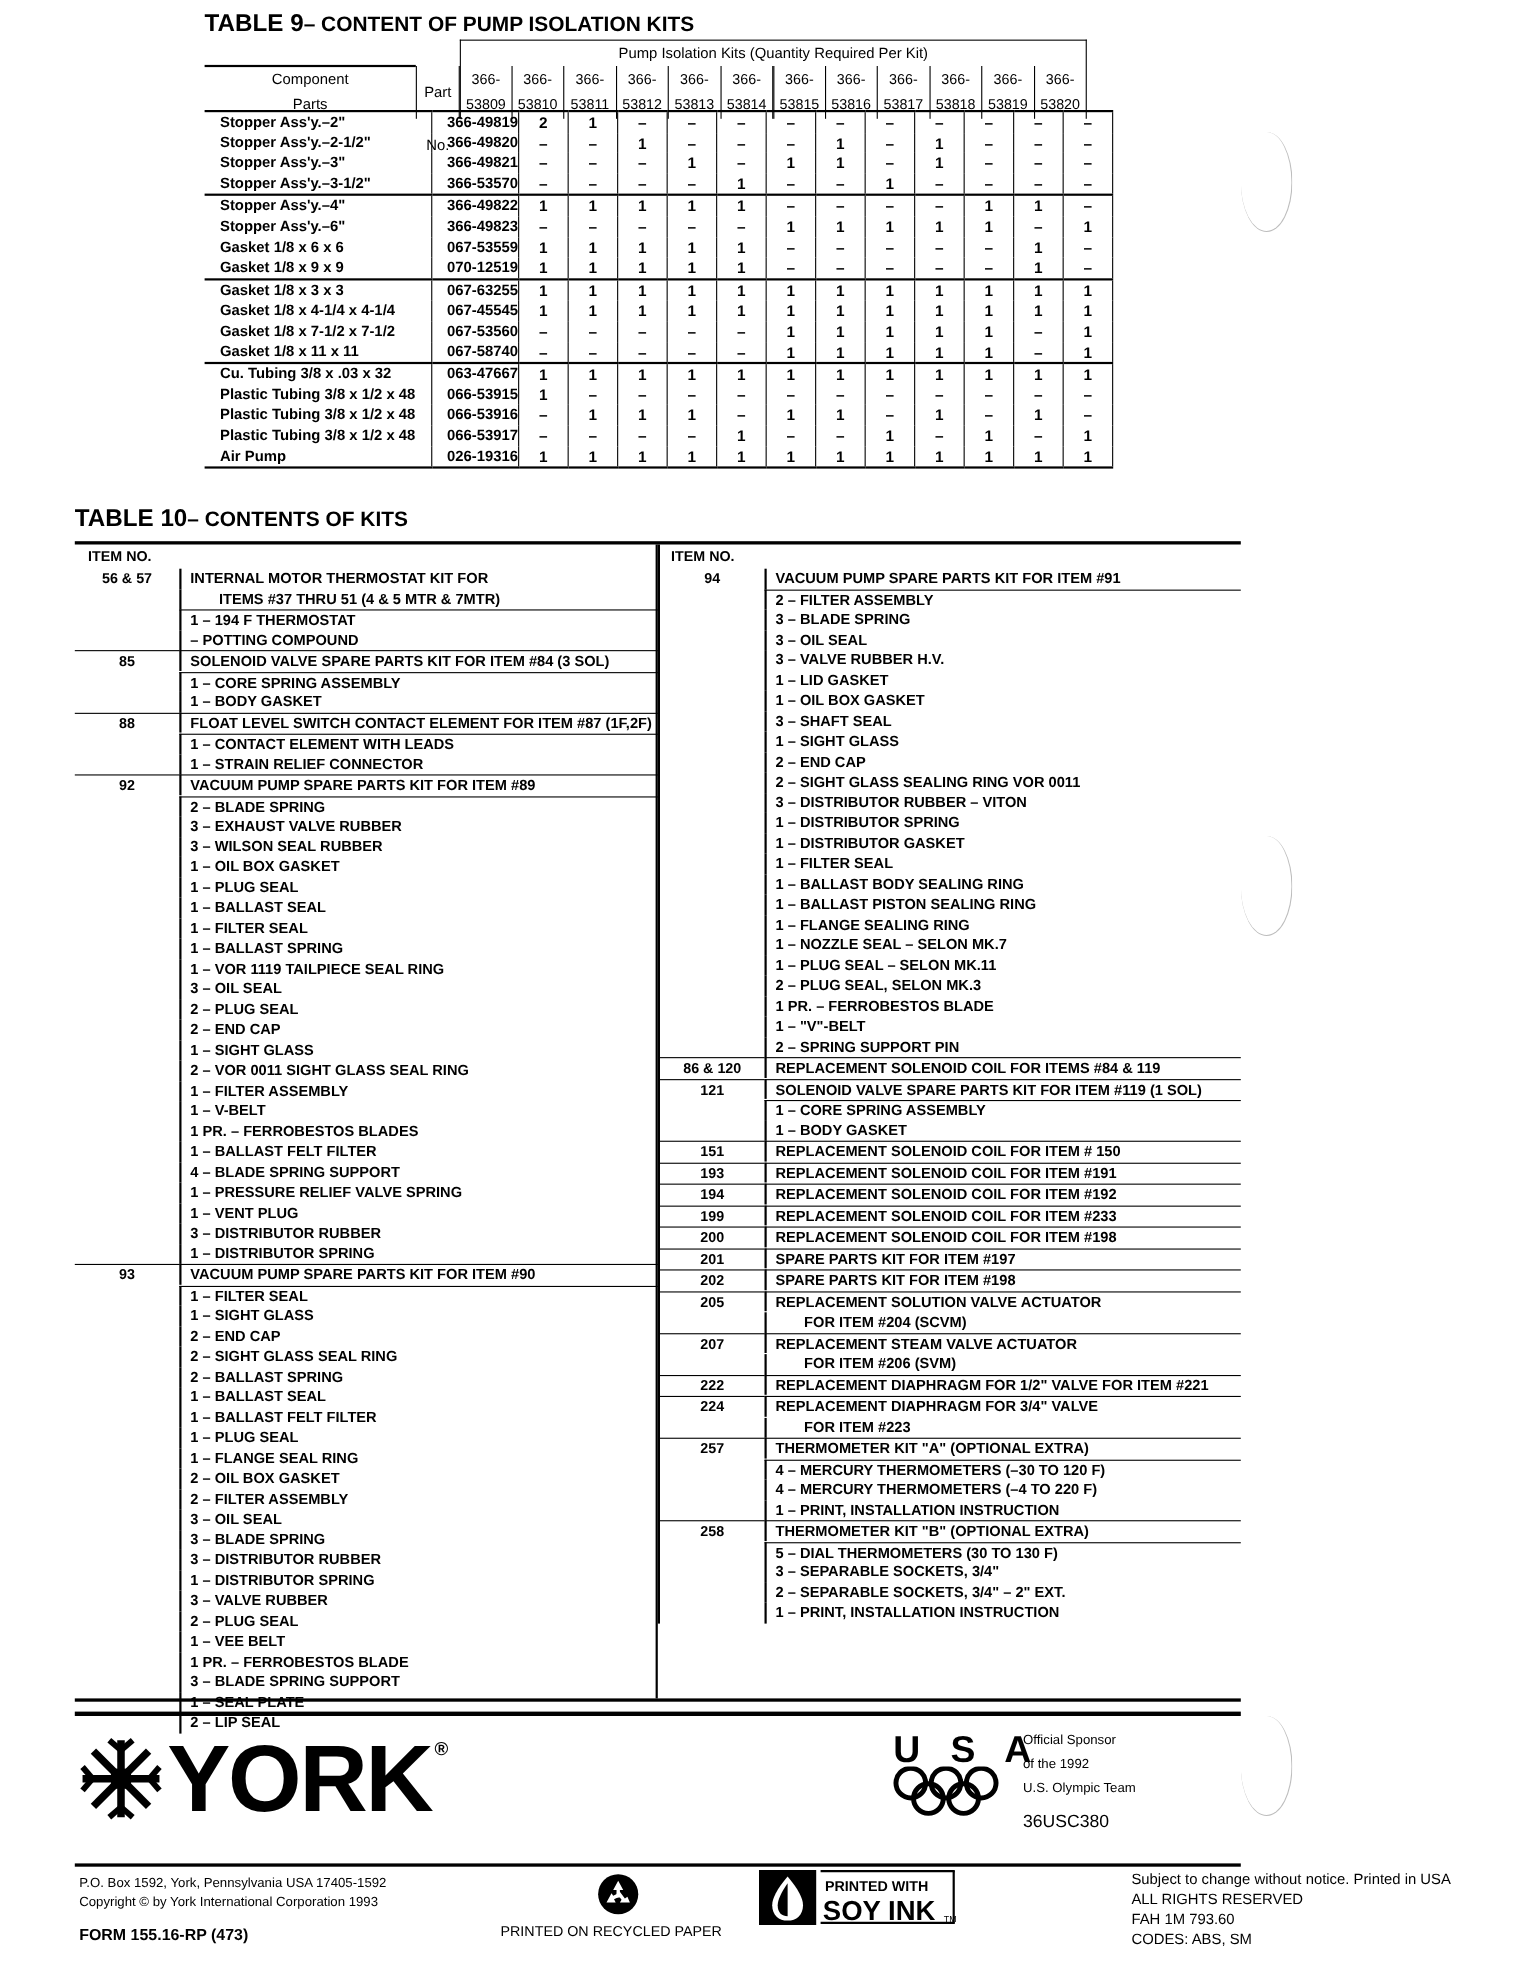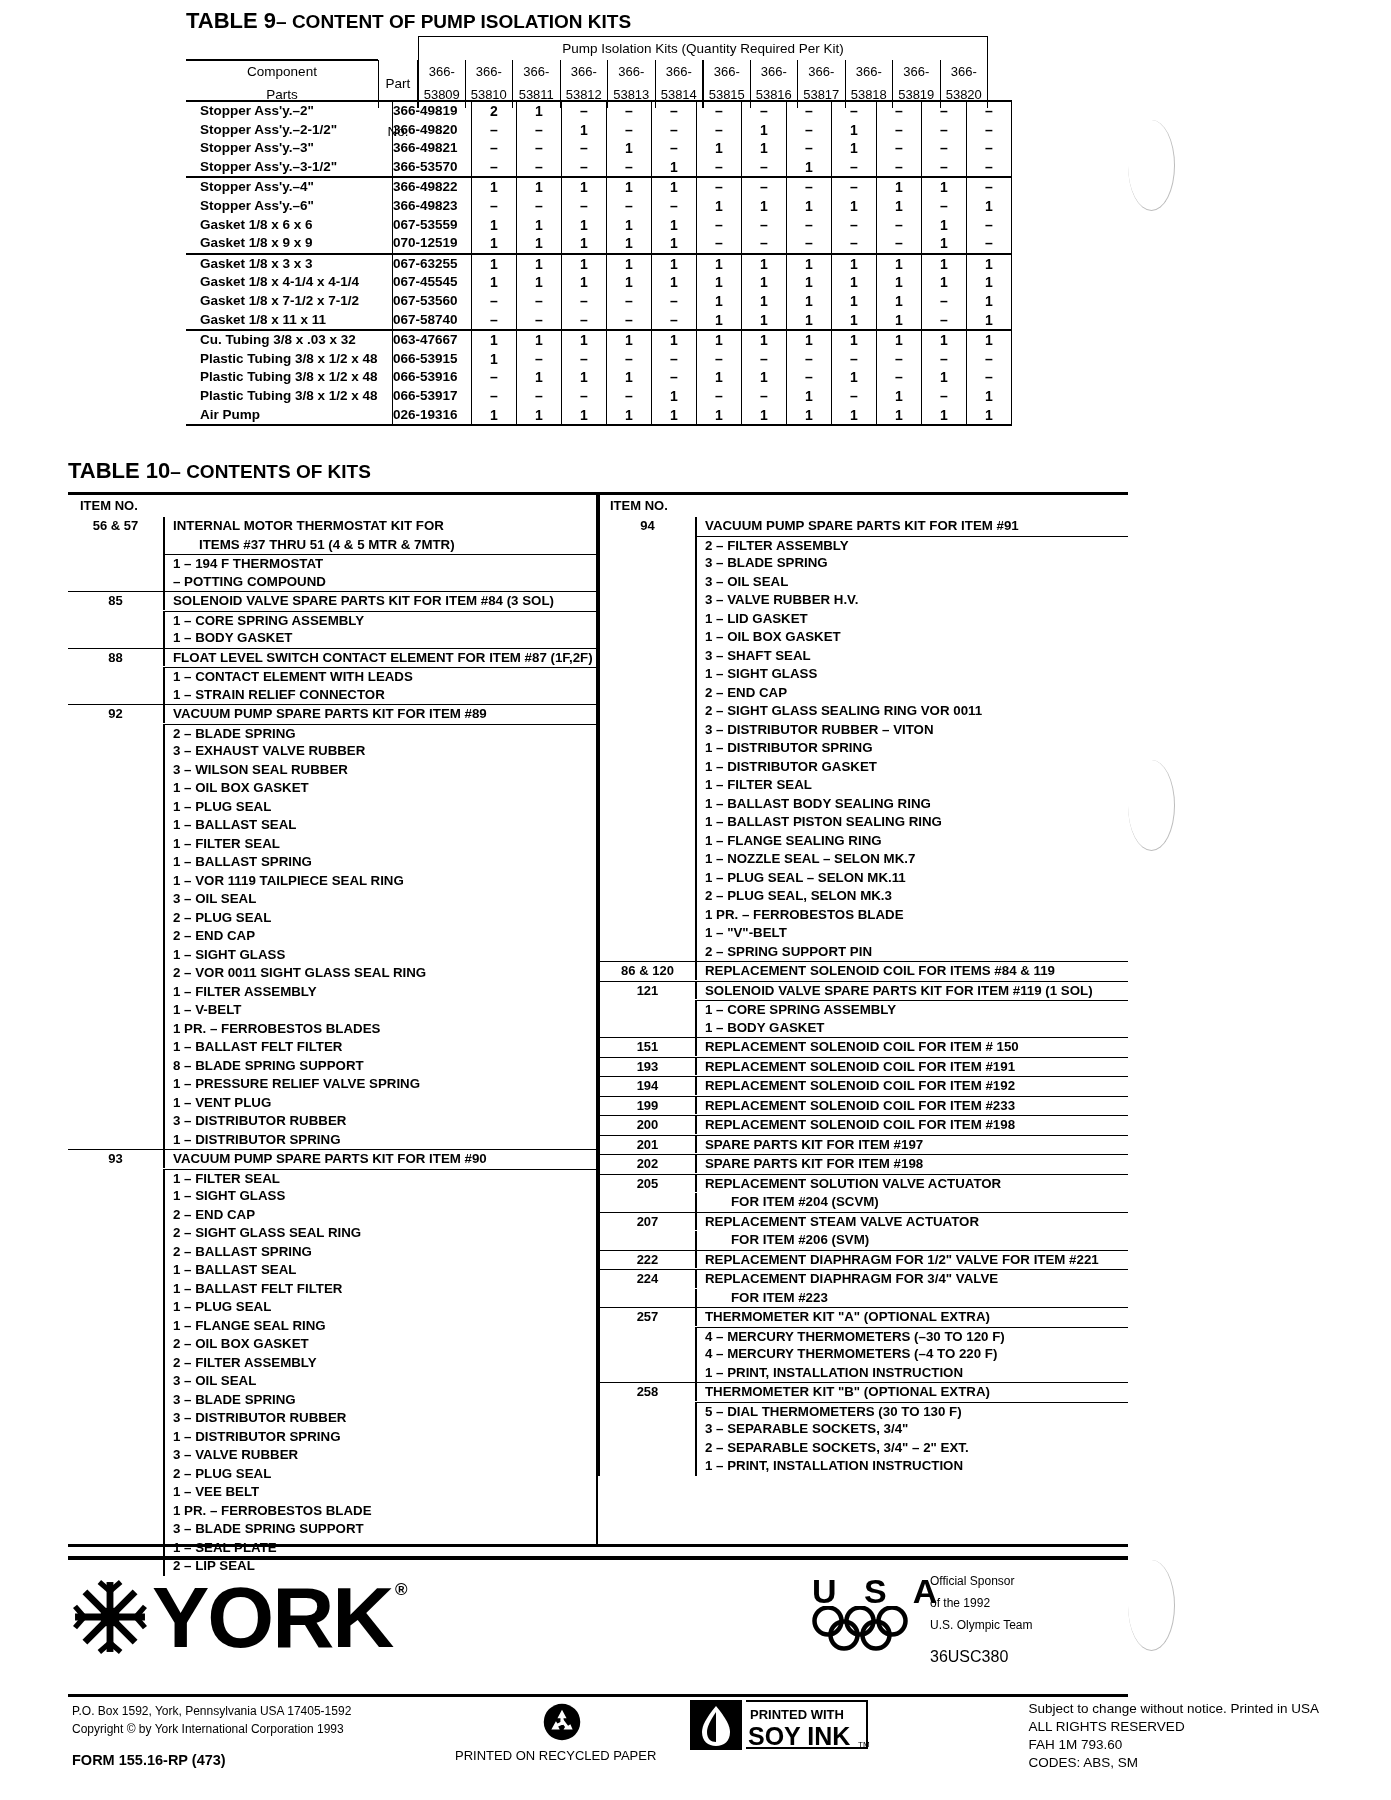--- a/index.html
+++ b/index.html
@@ -13,21 +13,21 @@
   .page{position:relative;width:1391px;height:1800px;}
 
   
   #t9title{position:absolute;left:186px;top:8px;font-size:19px;font-weight:bold;letter-spacing:0px;}
   #t9title .big{font-size:22px;}
   #t9title .rest{font-size:19px;}
   table.t9{border-collapse:collapse;width:802px;table-layout:fixed;font-size:13px;font-weight:bold;}
   table.t9 td,table.t9 th{padding:0;margin:0;}
   .t9 .grpline td{border-top:2.2px solid #000;}
   .t9 td.name{width:192px;padding-left:14px;text-align:left;font-size:13.5px;white-space:nowrap;}
-  .t9 td.pn{width:78px;text-align:left;font-size:13.5px;border-left:1.6px solid #000;border-right:1.6px solid #000;}
+  .t9 td.pn{width:78px;text-align:right;font-size:13.5px;border-left:1.6px solid #000;border-right:1.6px solid #000;}
   .t9 td.q{width:44px;text-align:center;border-right:1px solid #000;font-size:14px;}
   .t9 td.q.bold-l{border-left:1.8px solid #000;}
   .t9 td.q.last{border-right:1.8px solid #000;}
   .t9 tr.row td{height:18.6px;line-height:18.6px;}
 
   .t9head{position:absolute;left:186px;top:36px;width:802px;height:72px;}
   .t9head .kitshead{
     position:absolute;left:232px;top:0;width:570px;height:24px;
     border:1.8px solid #000;border-bottom:none;box-sizing:border-box;
     text-align:center;font-size:13.5px;line-height:23px;
@@ -503,21 +503,21 @@
           <div class="celltxt">2 – VOR 0011 SIGHT GLASS SEAL RING</div>
           <div class="cellno">&nbsp;</div>
           <div class="celltxt">1 – FILTER ASSEMBLY</div>
           <div class="cellno">&nbsp;</div>
           <div class="celltxt">1 – V-BELT</div>
           <div class="cellno">&nbsp;</div>
           <div class="celltxt">1 PR. – FERROBESTOS BLADES</div>
           <div class="cellno">&nbsp;</div>
           <div class="celltxt">1 – BALLAST FELT FILTER</div>
           <div class="cellno">&nbsp;</div>
-          <div class="celltxt">8 – BLADE SPRING SUPPORT</div>
+          <div class="celltxt">4 – BLADE SPRING SUPPORT</div>
           <div class="cellno">&nbsp;</div>
           <div class="celltxt">1 – PRESSURE RELIEF VALVE SPRING</div>
           <div class="cellno">&nbsp;</div>
           <div class="celltxt">1 – VENT PLUG</div>
           <div class="cellno">&nbsp;</div>
           <div class="celltxt">3 – DISTRIBUTOR RUBBER</div>
           <div class="cellno">&nbsp;</div>
           <div class="celltxt">1 – DISTRIBUTOR SPRING</div>
           <div class="cellno hline">93</div>
           <div class="celltxt hline">VACUUM PUMP SPARE PARTS KIT FOR ITEM #90</div>

